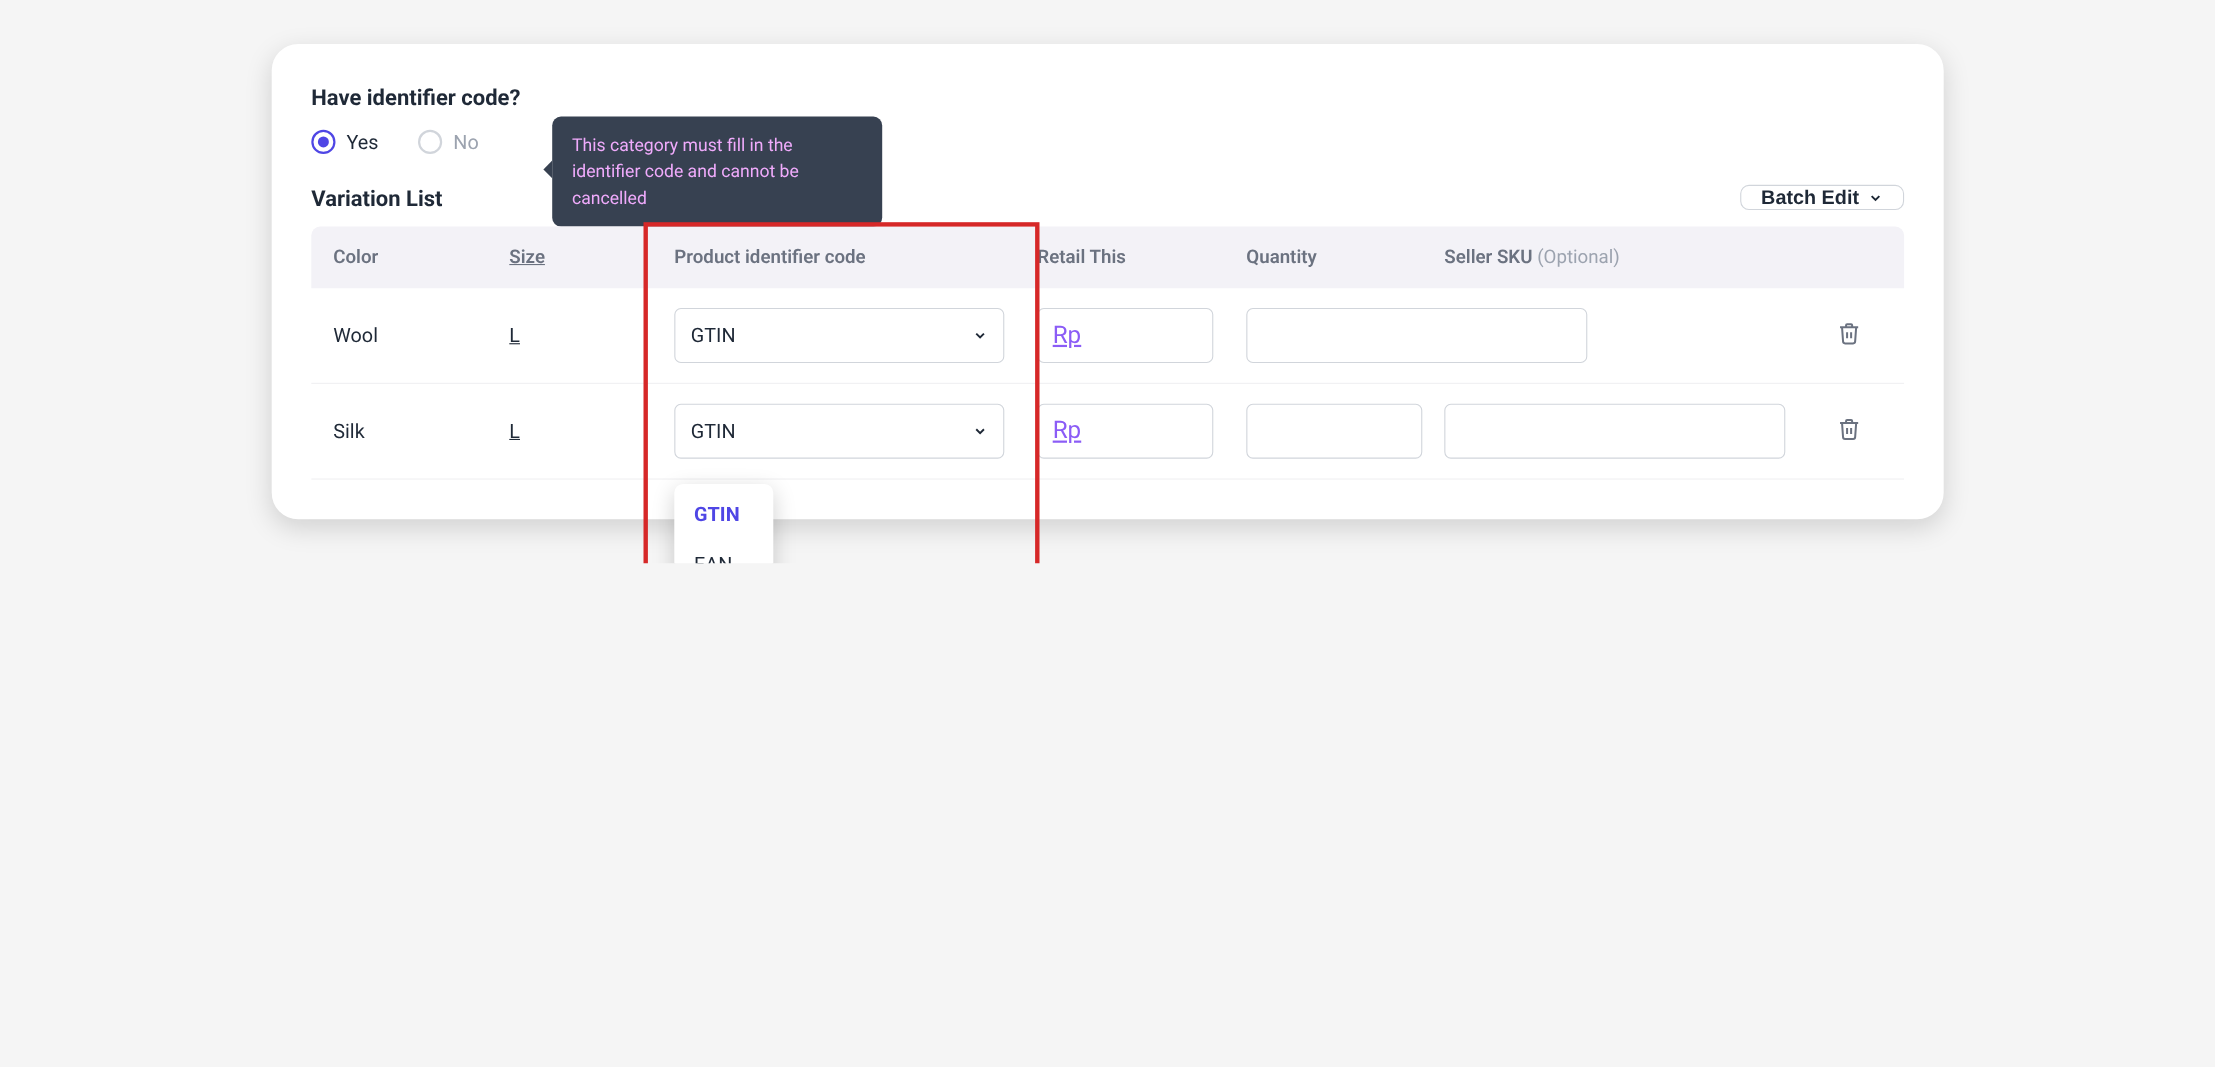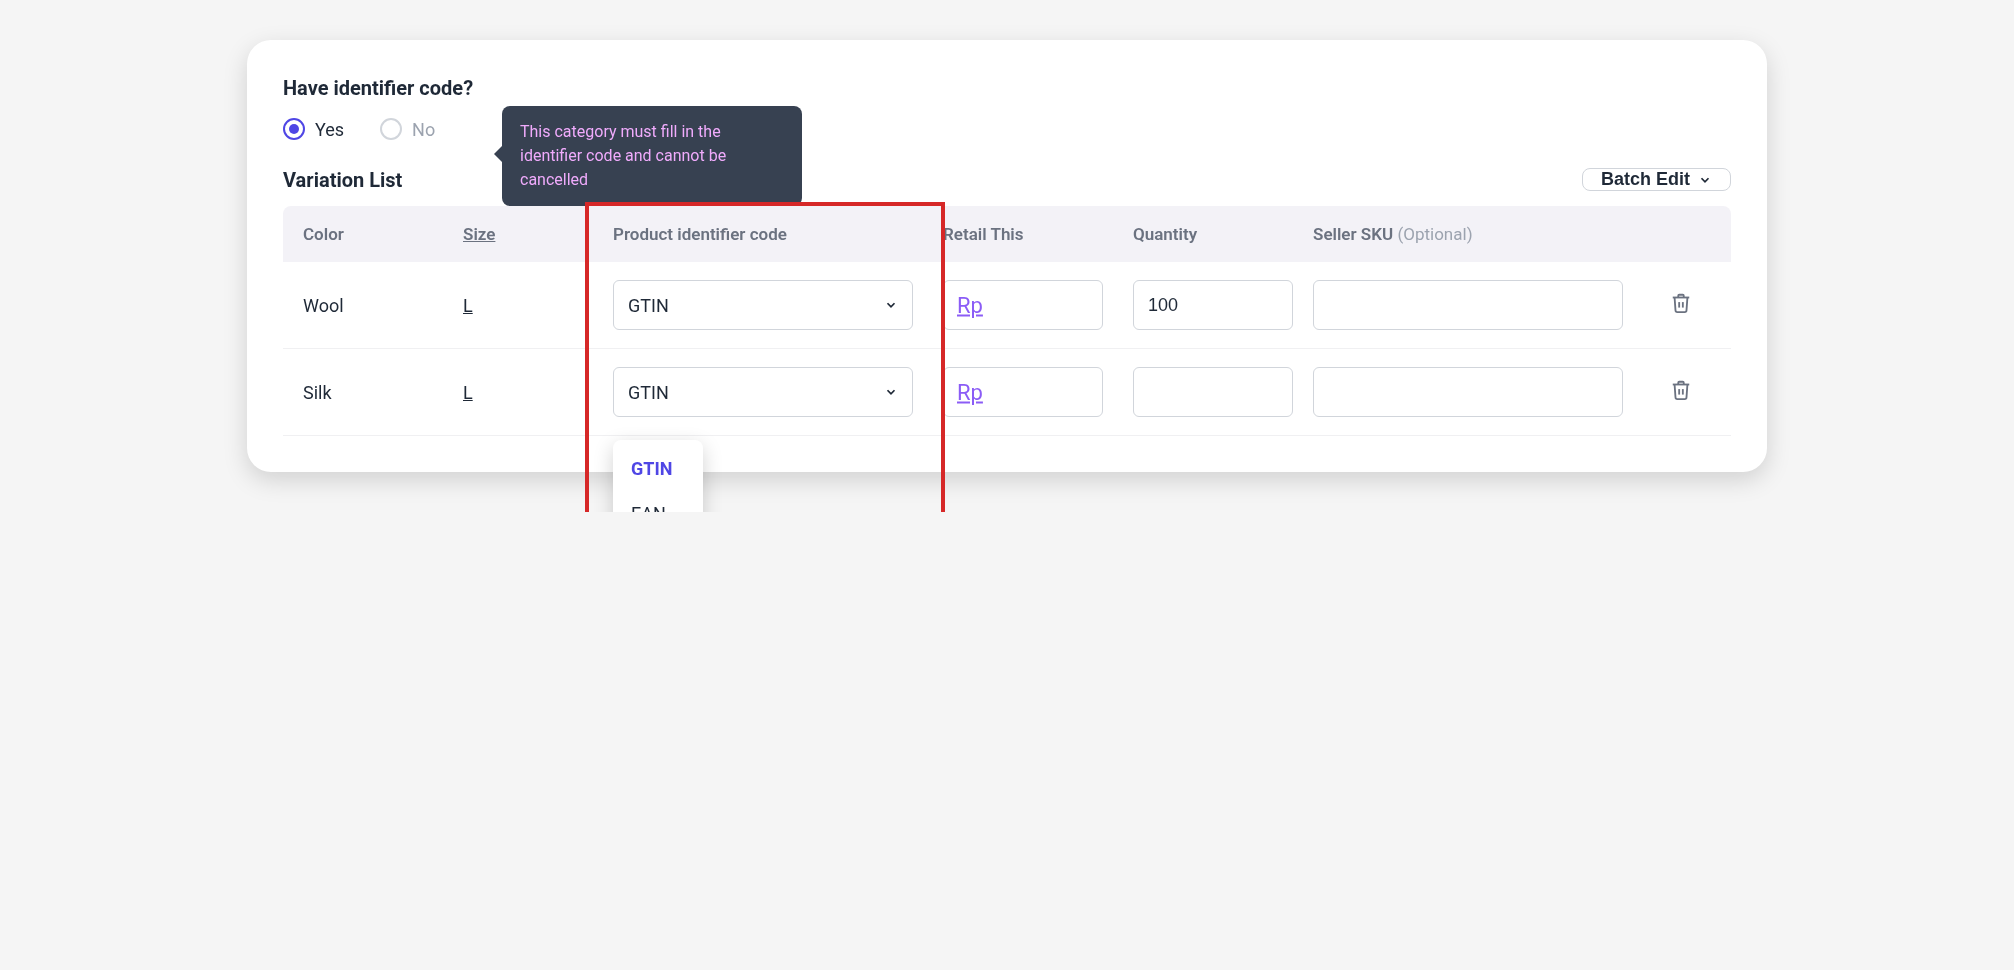--- a/index.html
+++ b/index.html
@@ -99,23 +99,20 @@
               <polyline points="6 9 12 15 18 9"></polyline>
             </svg>
         </div>
       </div>
       <div class="col-price">
         <div class="price-wrap price-field">
           <span class="price-prefix">Rp</span>
           <input class="field" value="" style="">
         </div>
       </div>
-      <div class="col-qty">
-        <input class="field qty-field" value="100" style="">
-      </div>
       <div class="col-sku">
         <input class="field sku-field" value="" style="">
       </div>
       <div class="col-del">
         <span class="del-btn">
           <svg width="22" height="22" viewBox="0 0 24 24" fill="none" stroke="currentColor" stroke-width="2">
               <polyline points="3 6 5 6 21 6"></polyline>
               <path d="M19 6l-1 14a2 2 0 0 1-2 2H8a2 2 0 0 1-2-2L5 6"></path>
               <path d="M10 11v6"></path>
               <path d="M14 11v6"></path>

